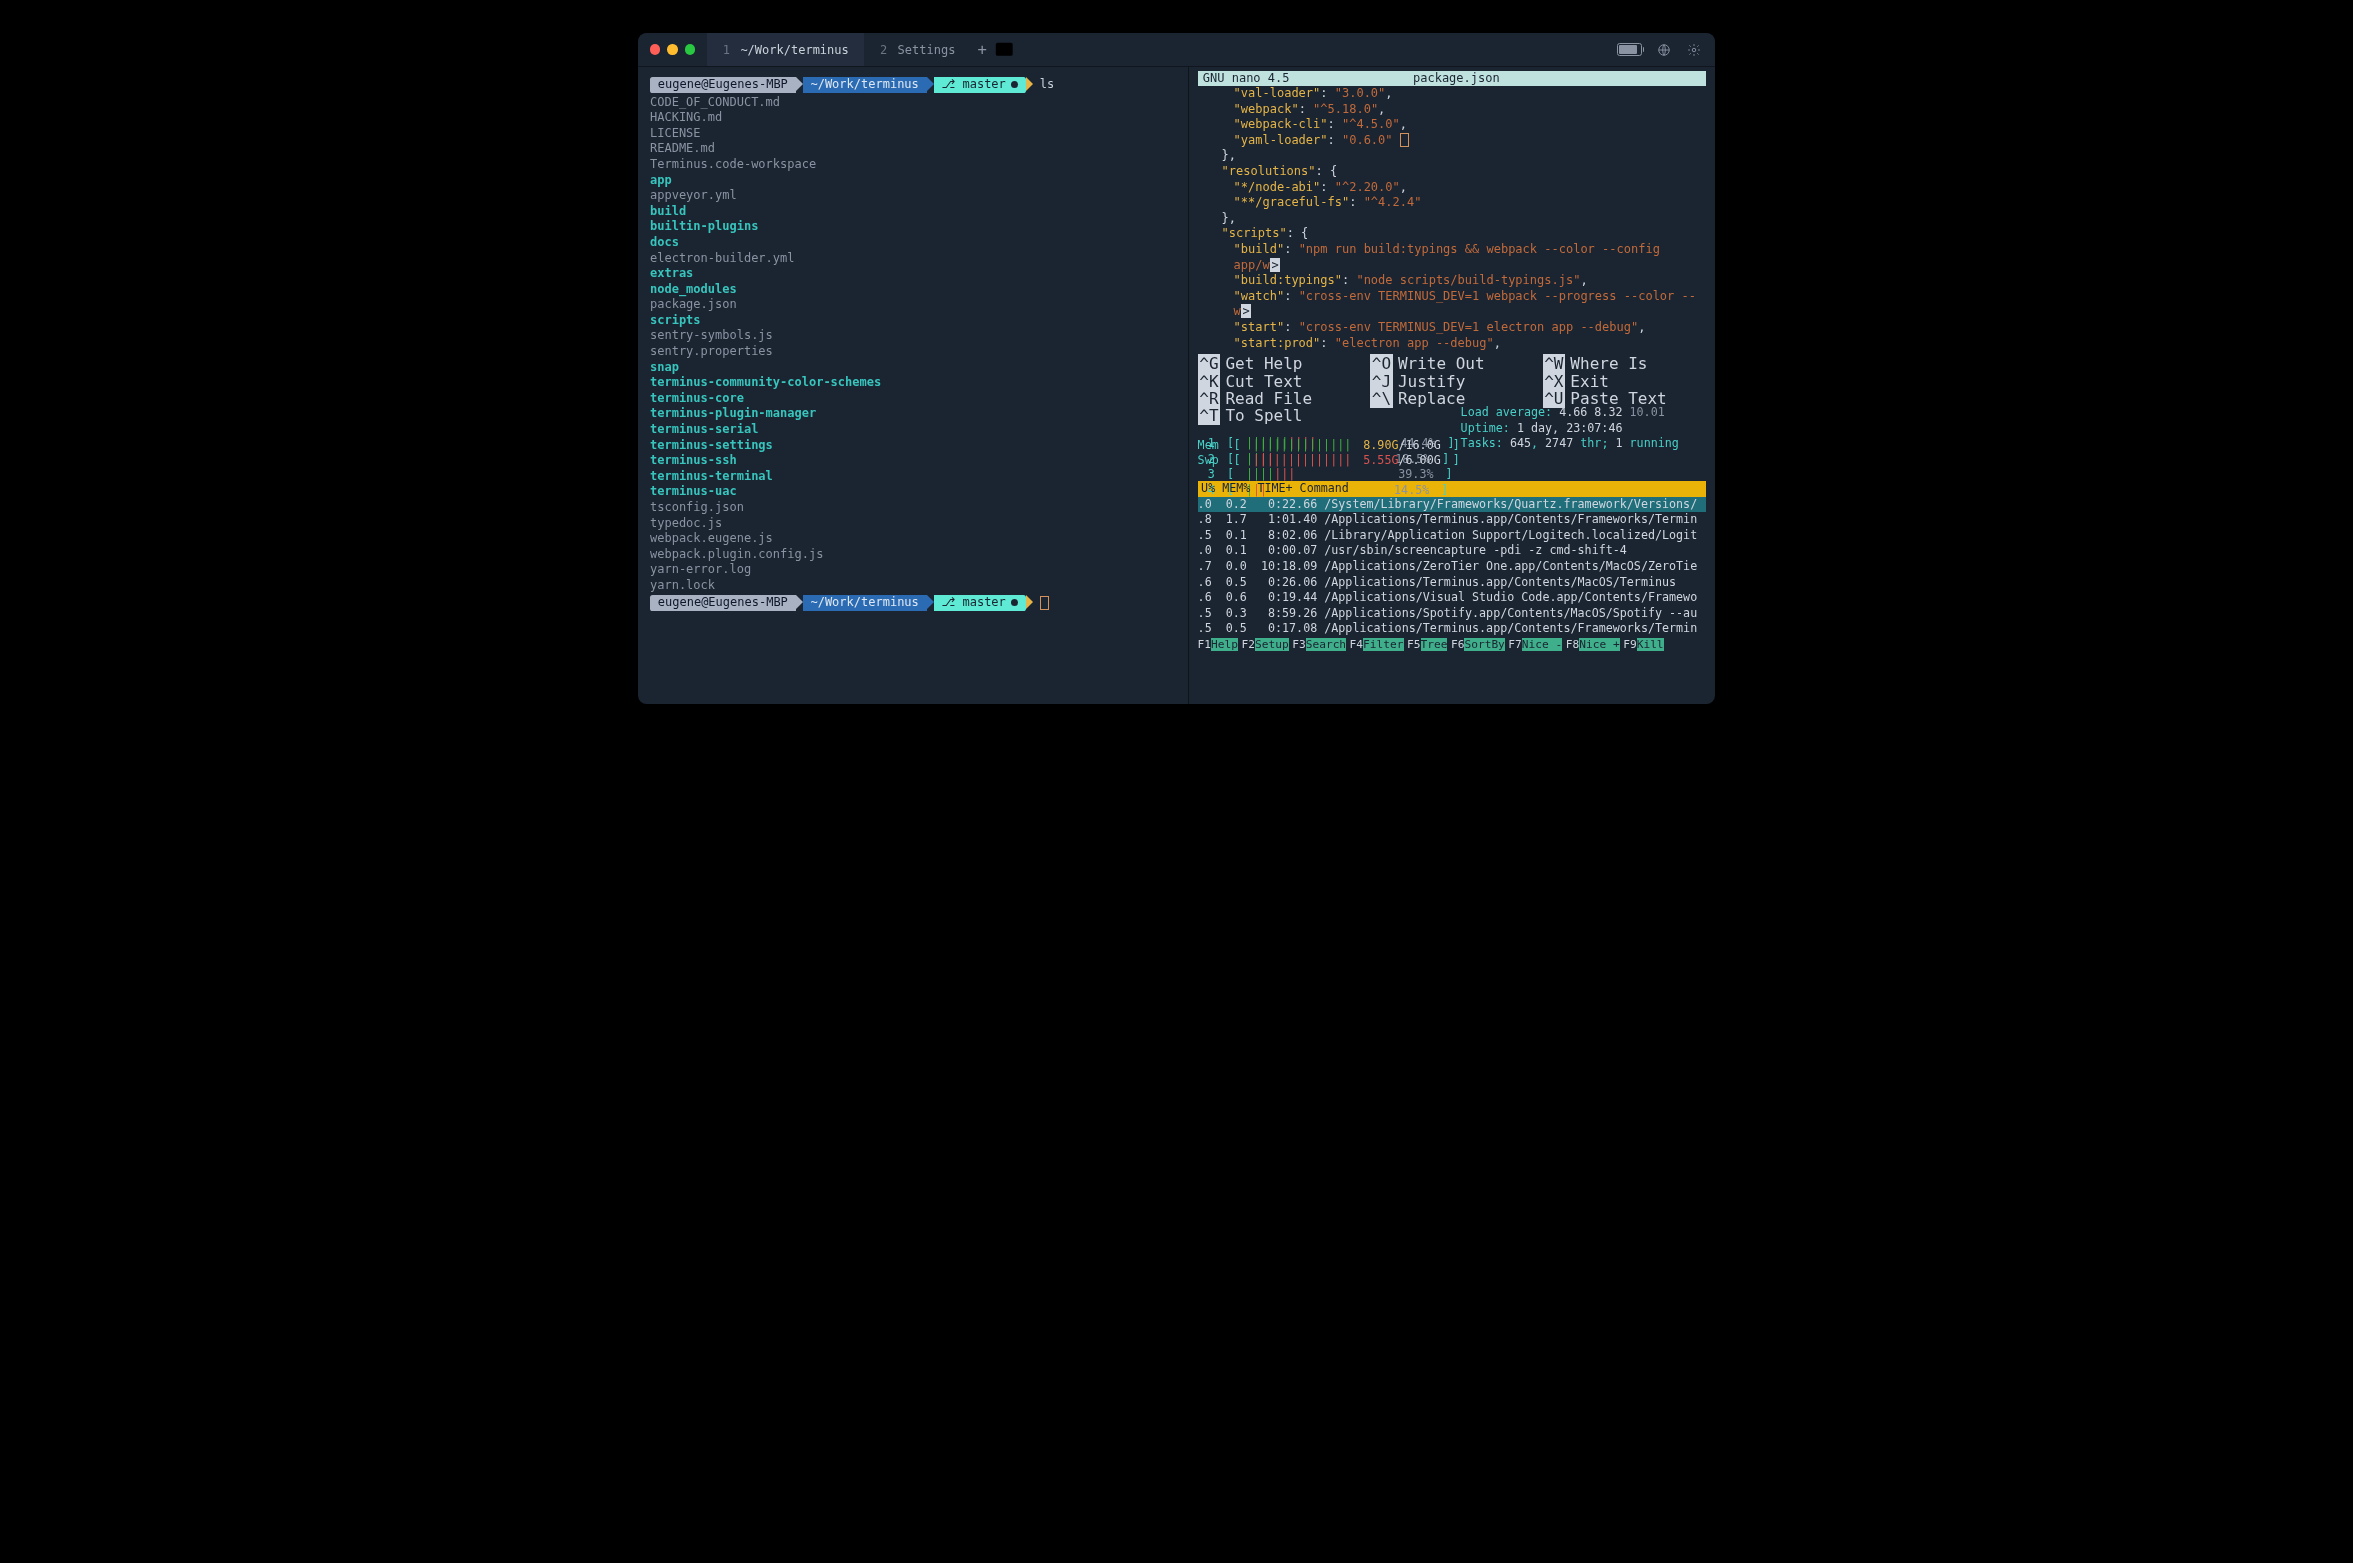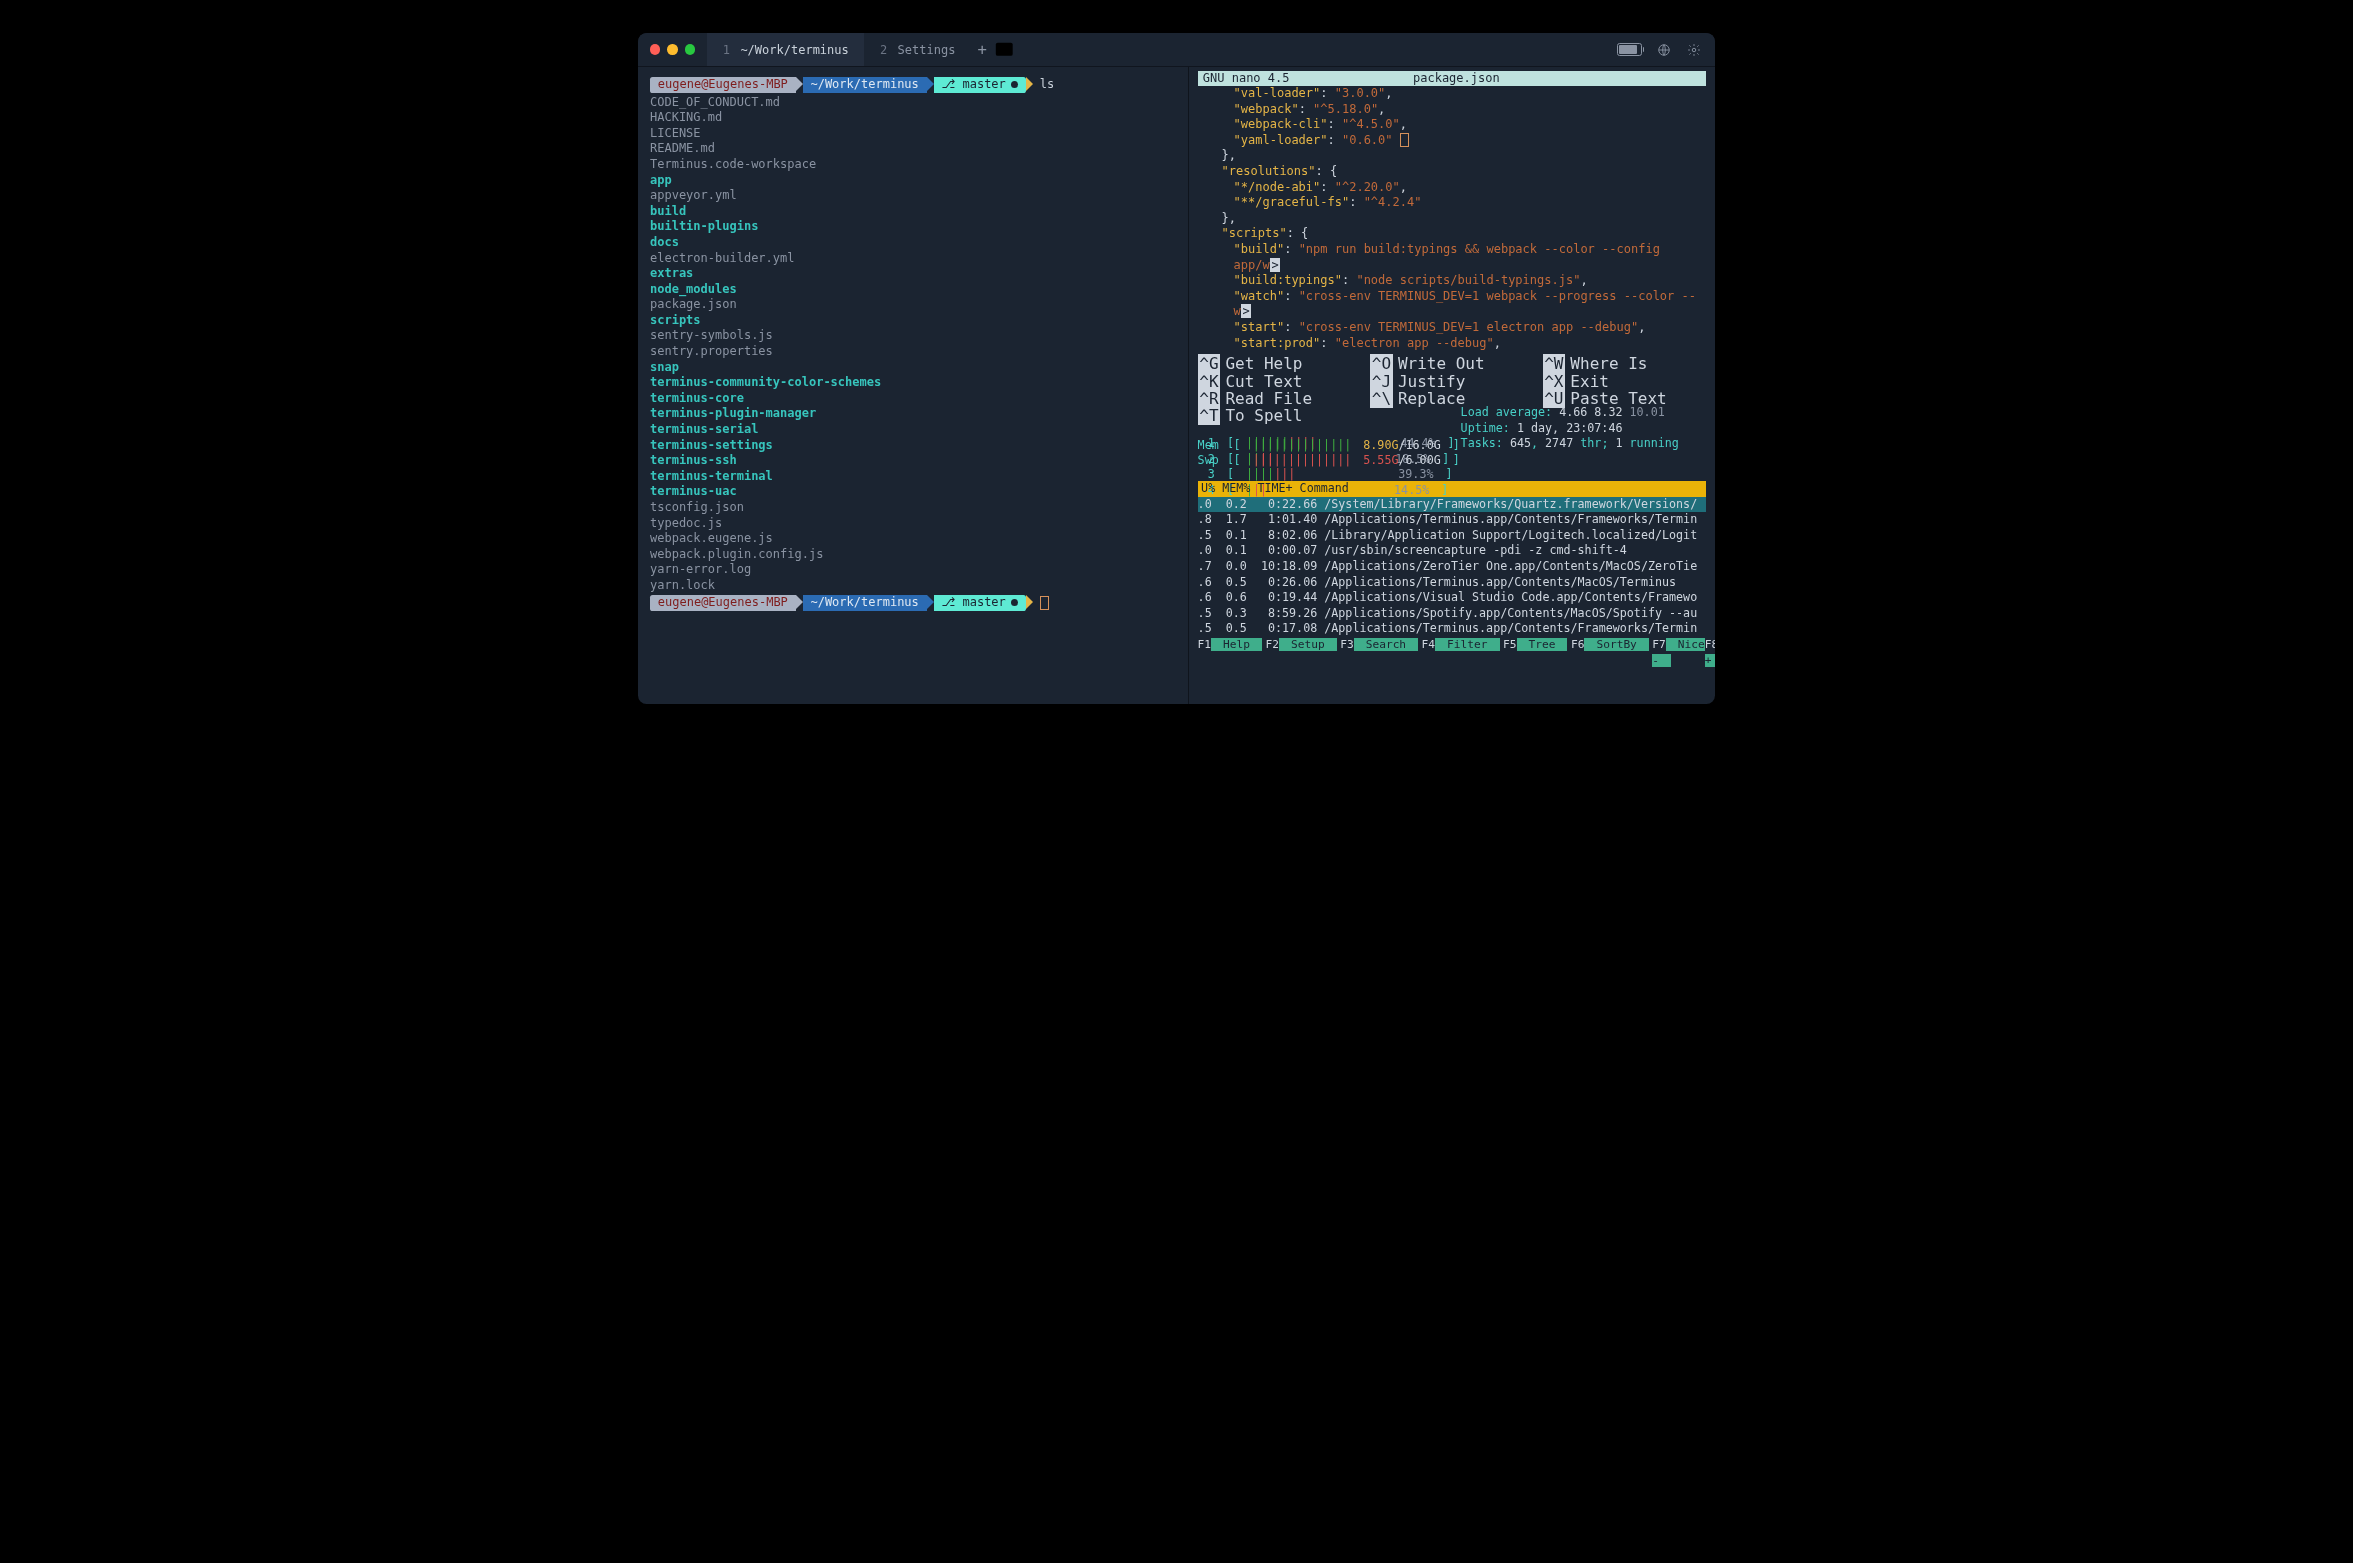--- a/index.html
+++ b/index.html
@@ -22,21 +22,21 @@
   .batt::after{content:"";position:absolute;right:-3.5px;top:2.6px;width:1.7px;height:5.2px;background:#8a93a2;border-radius:0 1.7px 1.7px 0;}
   .batt .fill{position:absolute;left:0.9px;top:0.9px;bottom:0.9px;width:80%;background:#8a93a2;border-radius:0.9px;}
   
   .content{flex:1;display:flex;overflow:hidden;}
   .pane{flex:1;overflow:hidden;line-height:15.6px;}
   .pane.left{padding:8.6px 12px;border-right:0.9px solid #0f141c;}
   .pane.right{display:flex;flex-direction:column;}
   
   .prompt{white-space:nowrap;margin:1.7px 0;}
   .seg{display:inline-block;padding:0 7.8px;}
-  .seg.user{background:#a9b2c3;color:#7f1d1d;border-radius:2.6px 0 0 2.6px;}
+  .seg.user{background:#a9b2c3;color:#0f172a;border-radius:2.6px 0 0 2.6px;}
   .seg.path{background:#2b6bb3;color:#dfe8f2;}
   .seg.branch{background:#5eead4;color:#1b2431;border-radius:0 2.6px 2.6px 0;}
   .dot{display:inline-block;width:7px;height:7px;border-radius:50%;background:#1b2431;vertical-align:middle;margin-left:5.2px;}
   .arrow{display:inline-block;width:0;height:0;vertical-align:top;}
   .arrow.u{border-top:7.8px solid transparent;border-bottom:7.8px solid transparent;border-left:7.8px solid #a9b2c3;}
   .arrow.p{border-top:7.8px solid transparent;border-bottom:7.8px solid transparent;border-left:7.8px solid #2b6bb3;}
   .arrow.b{border-top:7.8px solid transparent;border-bottom:7.8px solid transparent;border-left:7.8px solid #e5b547;}
   .cmd{color:#c9d1da;margin-left:7px;}
   .cursor{display:inline-block;width:7px;height:12px;border:0.9px solid #d5915b;margin-left:7px;vertical-align:middle;}
   
@@ -59,21 +59,21 @@
   .bar{display:inline-block;}
   .bar .g{color:#3fae3f;} .bar .r{color:#d9534f;} .bar .y{color:#e5b547;} .bar .w{color:#cfd6df;}
   .pct{color:#8a93a2;}
   .metrics{color:#48d0c7;}
   .metrics .w{color:#cfd6df;} .metrics .g{color:#8a93a2;}
   .header{background:#eab308;color:#1b2431;padding:0 3.5px;}
   .proc{color:#cfd6df;white-space:pre;}
   .proc.sel{background:#1f6e7a;}
   .fkeys{display:flex;flex-wrap:nowrap;font-size:11.2px;}
   .fkeys .fk{color:#cfd6df;}
-  .fkeys .fl{background:#3fae8b;color:#1b2431;padding:0 12px;margin-right:3.5px;}
+  .fkeys .fl{background:#3fae8b;color:#1b2431;padding:0 0;margin-right:3.5px;}
 </style>
 </head>
 <body>
 
 <div class="stage">
 <div class="window">
 
   <div class="titlebar">
     <div class="traffic">
       <div class="tl red"></div>

